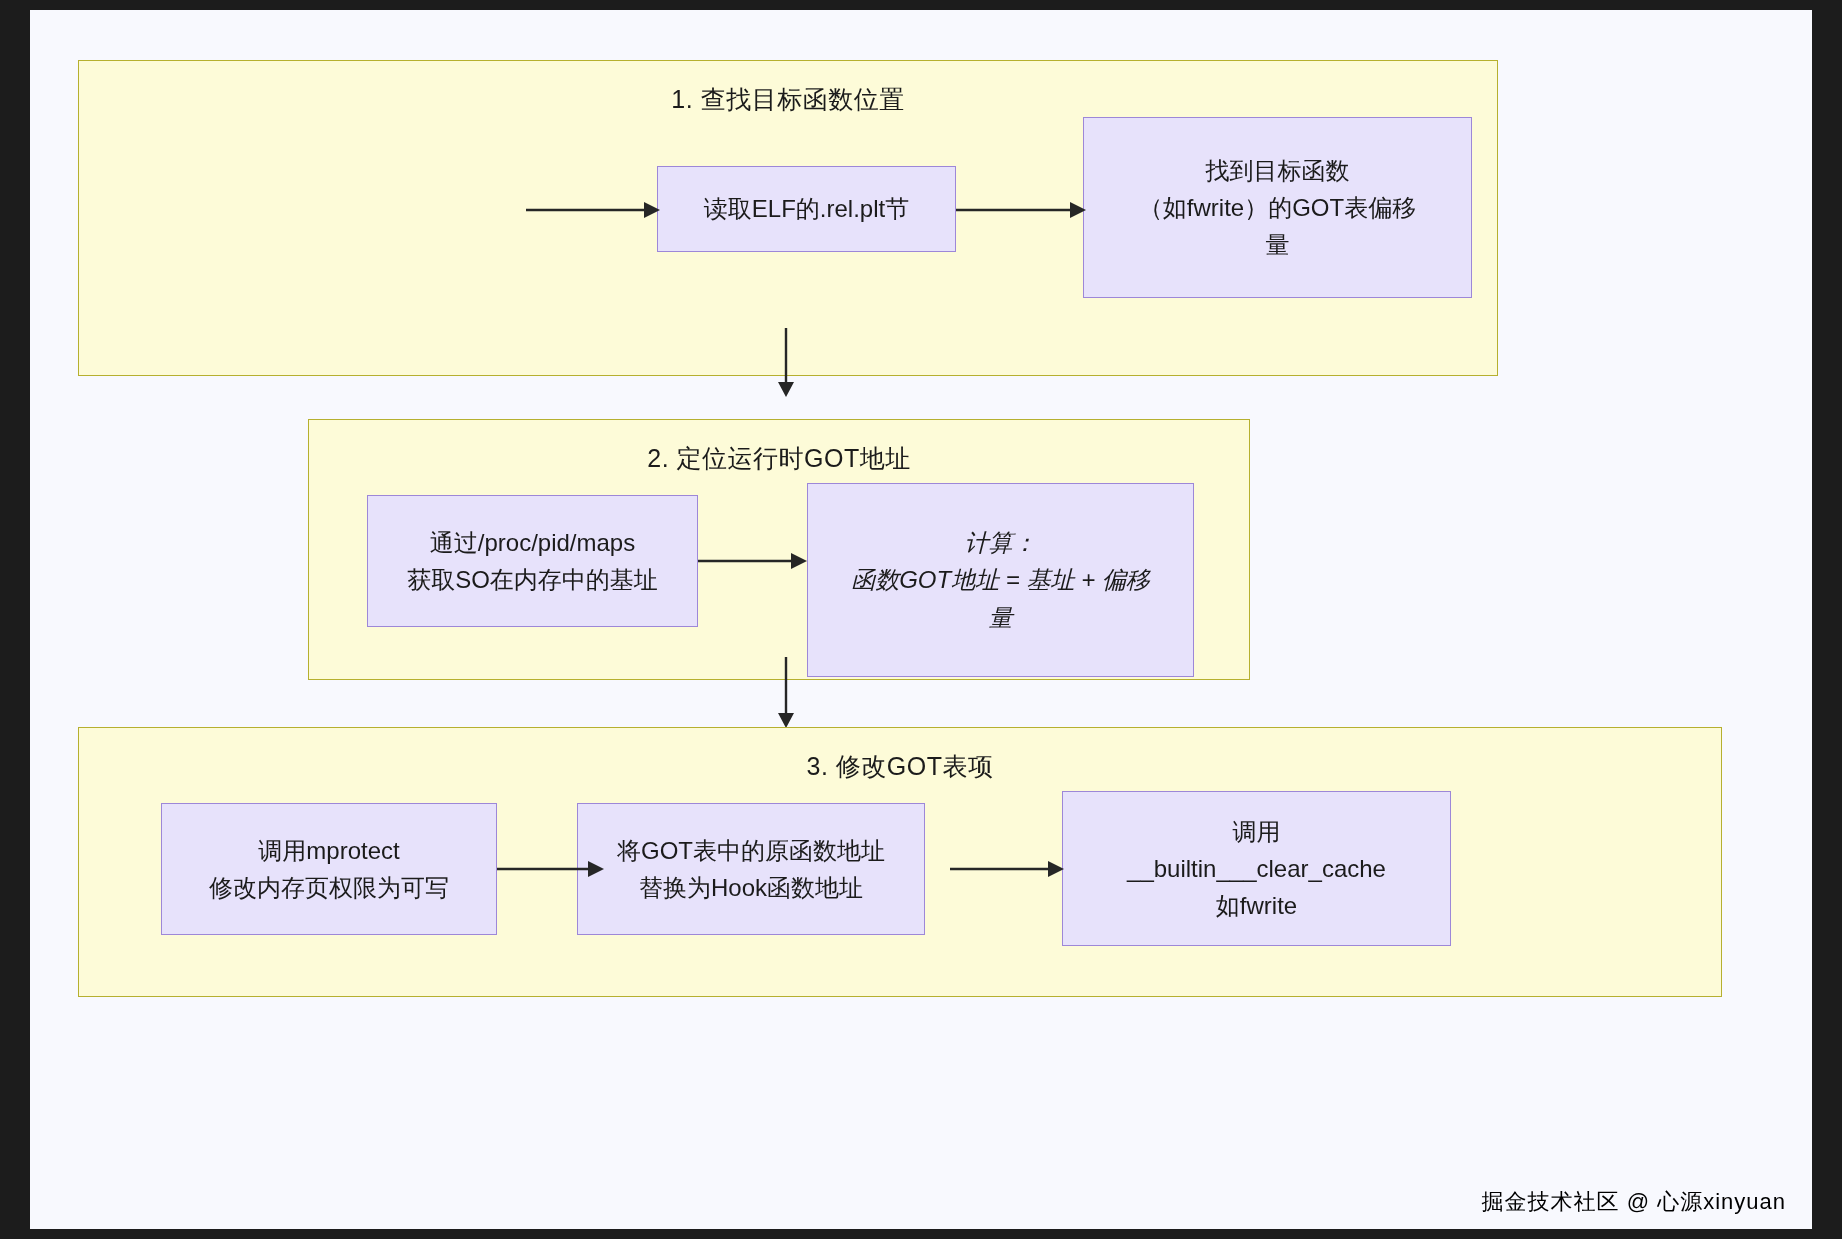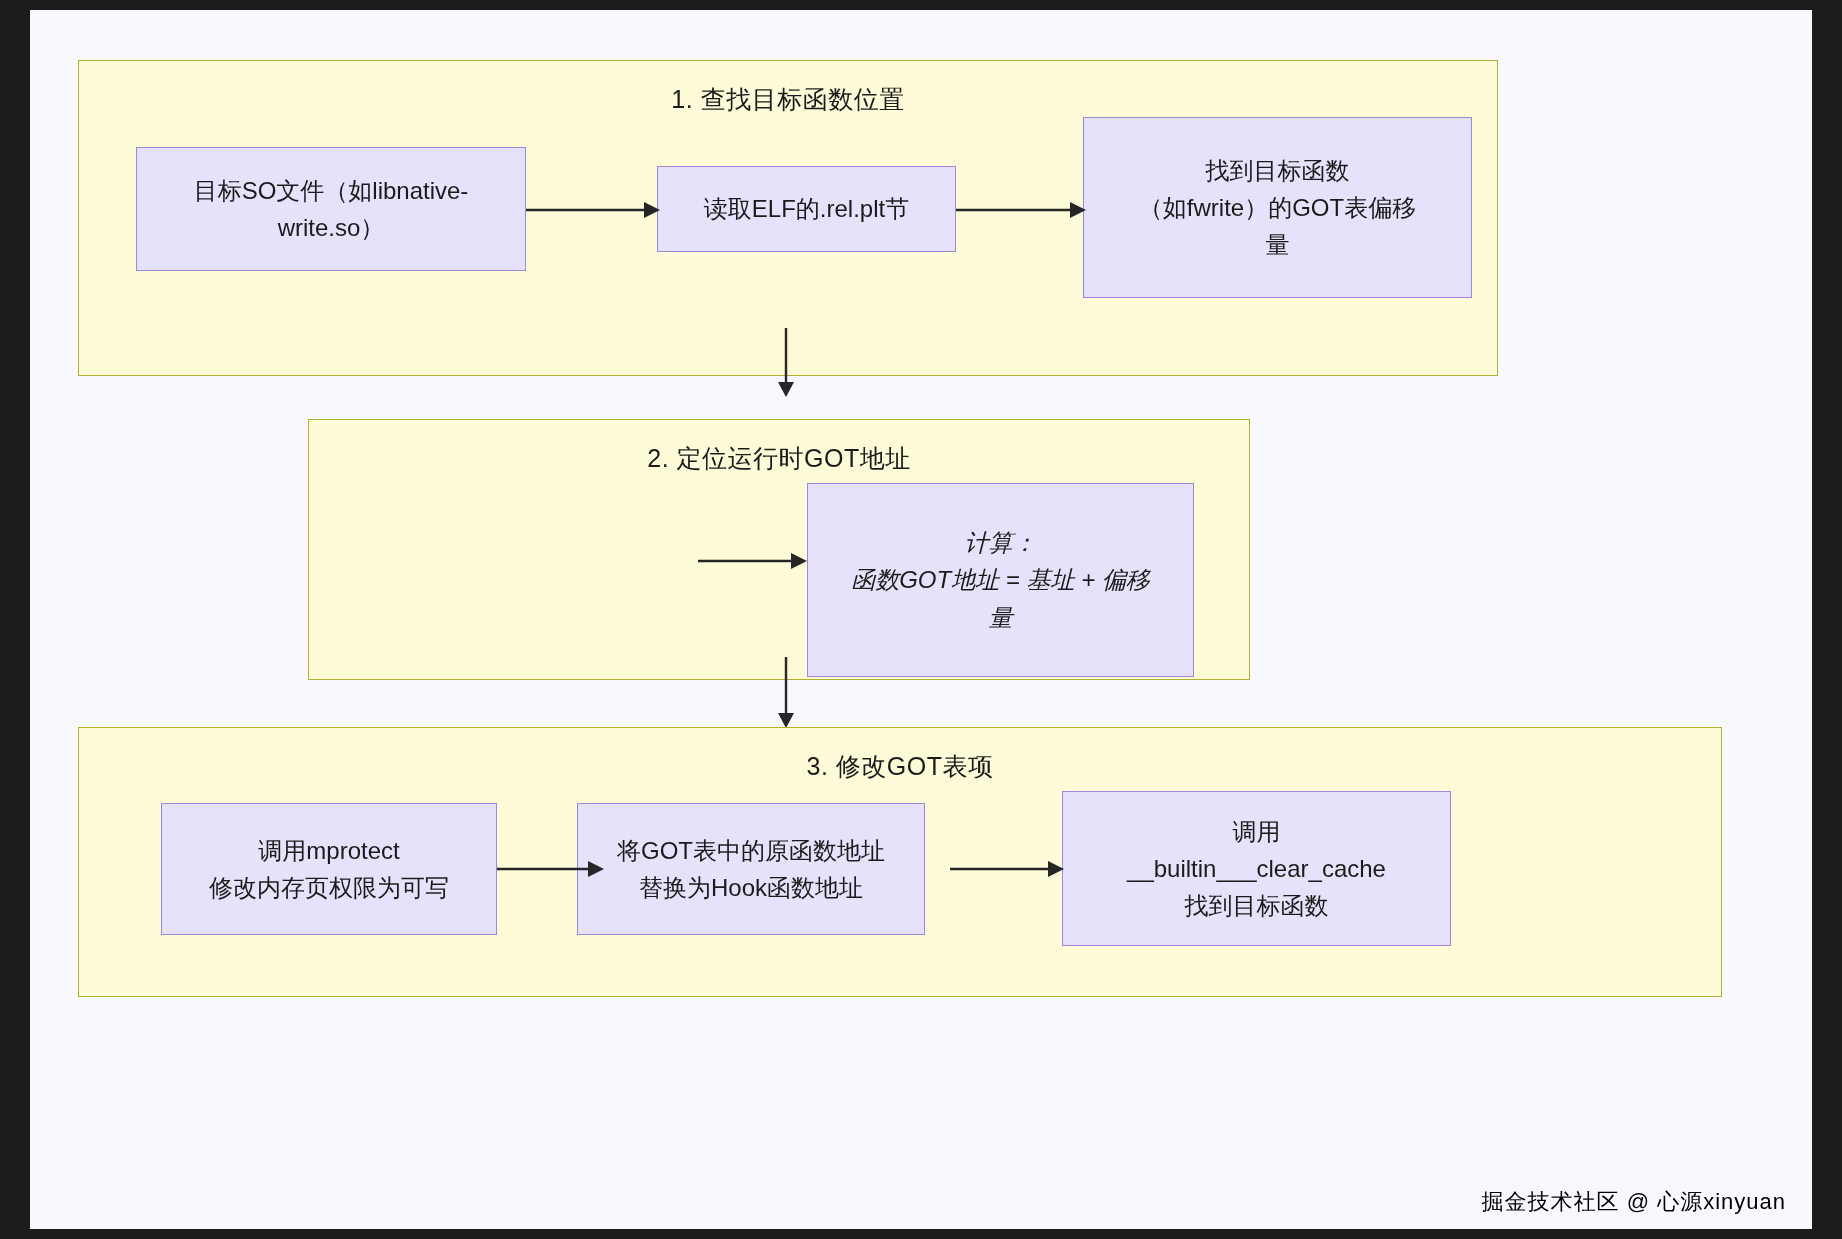--- a/index.html
+++ b/index.html
@@ -82,22 +82,20 @@
   }
 </style>
 </head>
 <body>
 
 <div id="canvas">
 
   <div class="section" style="left:48px; top:50px; width:1420px; height:316px;">
     <div class="section-title" style="top:22px;">1. 查找目标函数位置</div>
 
-    <div class="node" style="left:57px; top:86px; width:390px; height:124px;">目标SO文件（如libnative-
-write.so）</div>
 
     <div class="node" style="left:578px; top:105px; width:299px; height:86px;">读取ELF的.rel.plt节</div>
 
     <div class="node" style="left:1004px; top:56px; width:389px; height:181px;">找到目标函数
 （如fwrite）的GOT表偏移
 量</div>
 
     <svg class="conn" style="left:447px; top:137px; width:135px; height:24px;" viewBox="0 0 135 24">
       <line x1="0" y1="12" x2="118" y2="12"></line>
       <polygon class="arrowhead" points="118,4 134,12 118,20"></polygon>
@@ -110,20 +108,22 @@
   </div>
 
   <svg class="conn" style="left:744px; top:318px; width:24px; height:70px;" viewBox="0 0 24 70">
     <line x1="12" y1="0" x2="12" y2="54"></line>
     <polygon class="arrowhead" points="4,54 20,54 12,69"></polygon>
   </svg>
 
   <div class="section" style="left:278px; top:409px; width:942px; height:261px;">
     <div class="section-title" style="top:22px;">2. 定位运行时GOT地址</div>
 
+    <div class="node" style="left:58px; top:75px; width:331px; height:132px;">通过/proc/pid/maps
+获取SO在内存中的基址</div>
 
     <div class="node" style="left:498px; top:63px; width:387px; height:194px;font-style:italic;">计算：
 函数GOT地址 = 基址 + 偏移
 量</div>
 
     <svg class="conn" style="left:389px; top:129px; width:110px; height:24px;" viewBox="0 0 110 24">
       <line x1="0" y1="12" x2="93" y2="12"></line>
       <polygon class="arrowhead" points="93,4 109,12 93,20"></polygon>
     </svg>
   </div>
@@ -137,21 +137,21 @@
     <div class="section-title" style="top:22px;">3. 修改GOT表项</div>
 
     <div class="node" style="left:82px; top:75px; width:336px; height:132px;">调用mprotect
 修改内存页权限为可写</div>
 
     <div class="node" style="left:498px; top:75px; width:348px; height:132px;">将GOT表中的原函数地址
 替换为Hook函数地址</div>
 
     <div class="node" style="left:983px; top:63px; width:389px; height:155px;">调用
 __builtin___clear_cache
-找到目标函数</div>
+如fwrite</div>
 
     <svg class="conn" style="left:418px; top:129px; width:108px; height:24px;" viewBox="0 0 108 24">
       <line x1="0" y1="12" x2="91" y2="12"></line>
       <polygon class="arrowhead" points="91,4 107,12 91,20"></polygon>
     </svg>
 
     <svg class="conn" style="left:871px; top:129px; width:115px; height:24px;" viewBox="0 0 115 24">
       <line x1="0" y1="12" x2="98" y2="12"></line>
       <polygon class="arrowhead" points="98,4 114,12 98,20"></polygon>
     </svg>

